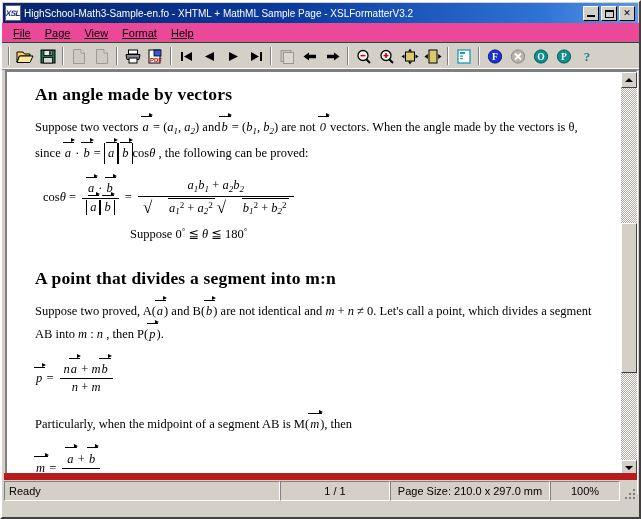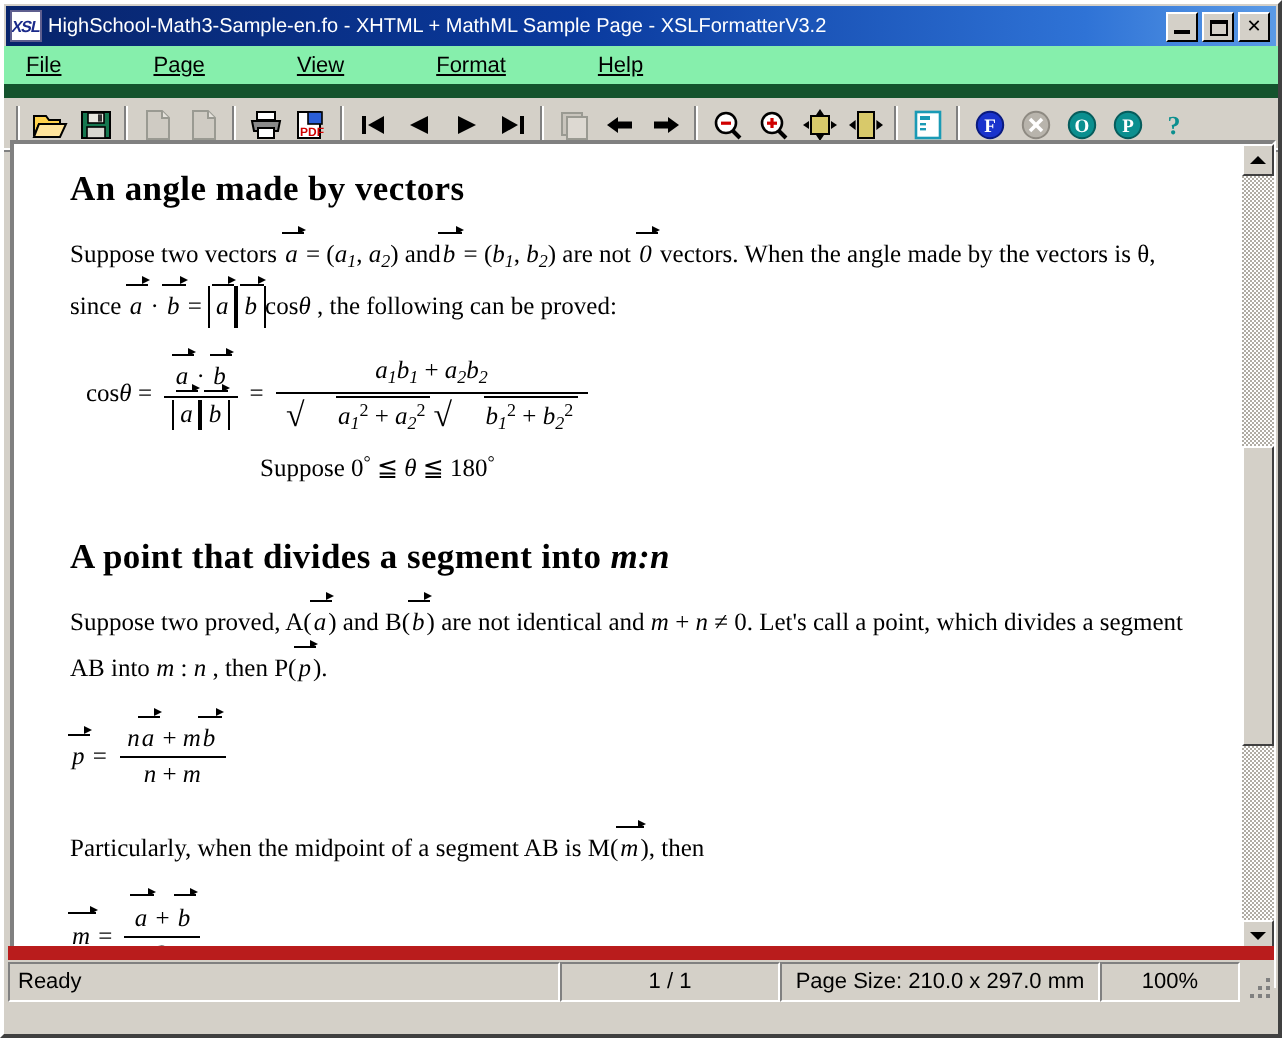--- a/index.html
+++ b/index.html
@@ -80,23 +80,22 @@
     width: 9px; height: 8px;
     border: 1px solid #000; border-top-width: 2px;
     box-sizing: border-box;
   }
 
   
   .menubar {
     height: 19px;
     display: flex; align-items: center;
     padding-left: 4px;
-    background: #86efac;
-    border-bottom: 7px solid #14532d;
-    gap: 32px;
+    background: #ec4899;
+    border-bottom: 1px solid #14532d;
   }
   .menu-item {
     padding: 2px 7px;
     font-size: 11px; color: #000;
     cursor: default;
     font-family: "Liberation Sans", sans-serif;
   }
   .menu-item u { text-decoration: underline; }
 
   
@@ -149,21 +148,21 @@
     color: #000000;
     font-family: "Liberation Serif", serif;
   }
   h1.doc-h {
     font-size: 17.5px;
     font-weight: bold;
     margin: 0;
     font-family: "Liberation Serif", serif;
     letter-spacing: 0.2px;
   }
-  h1.doc-h .ital { font-style: italic; }
+  h1.doc-h .ital { }
   p.doc-p {
     font-size: 12.5px;
     margin: 0;
     line-height: 1.72;
     font-family: "Liberation Serif", serif;
     white-space: nowrap;
   }
   .mi { font-style: italic; font-family: "Liberation Serif", serif; }
 
   

